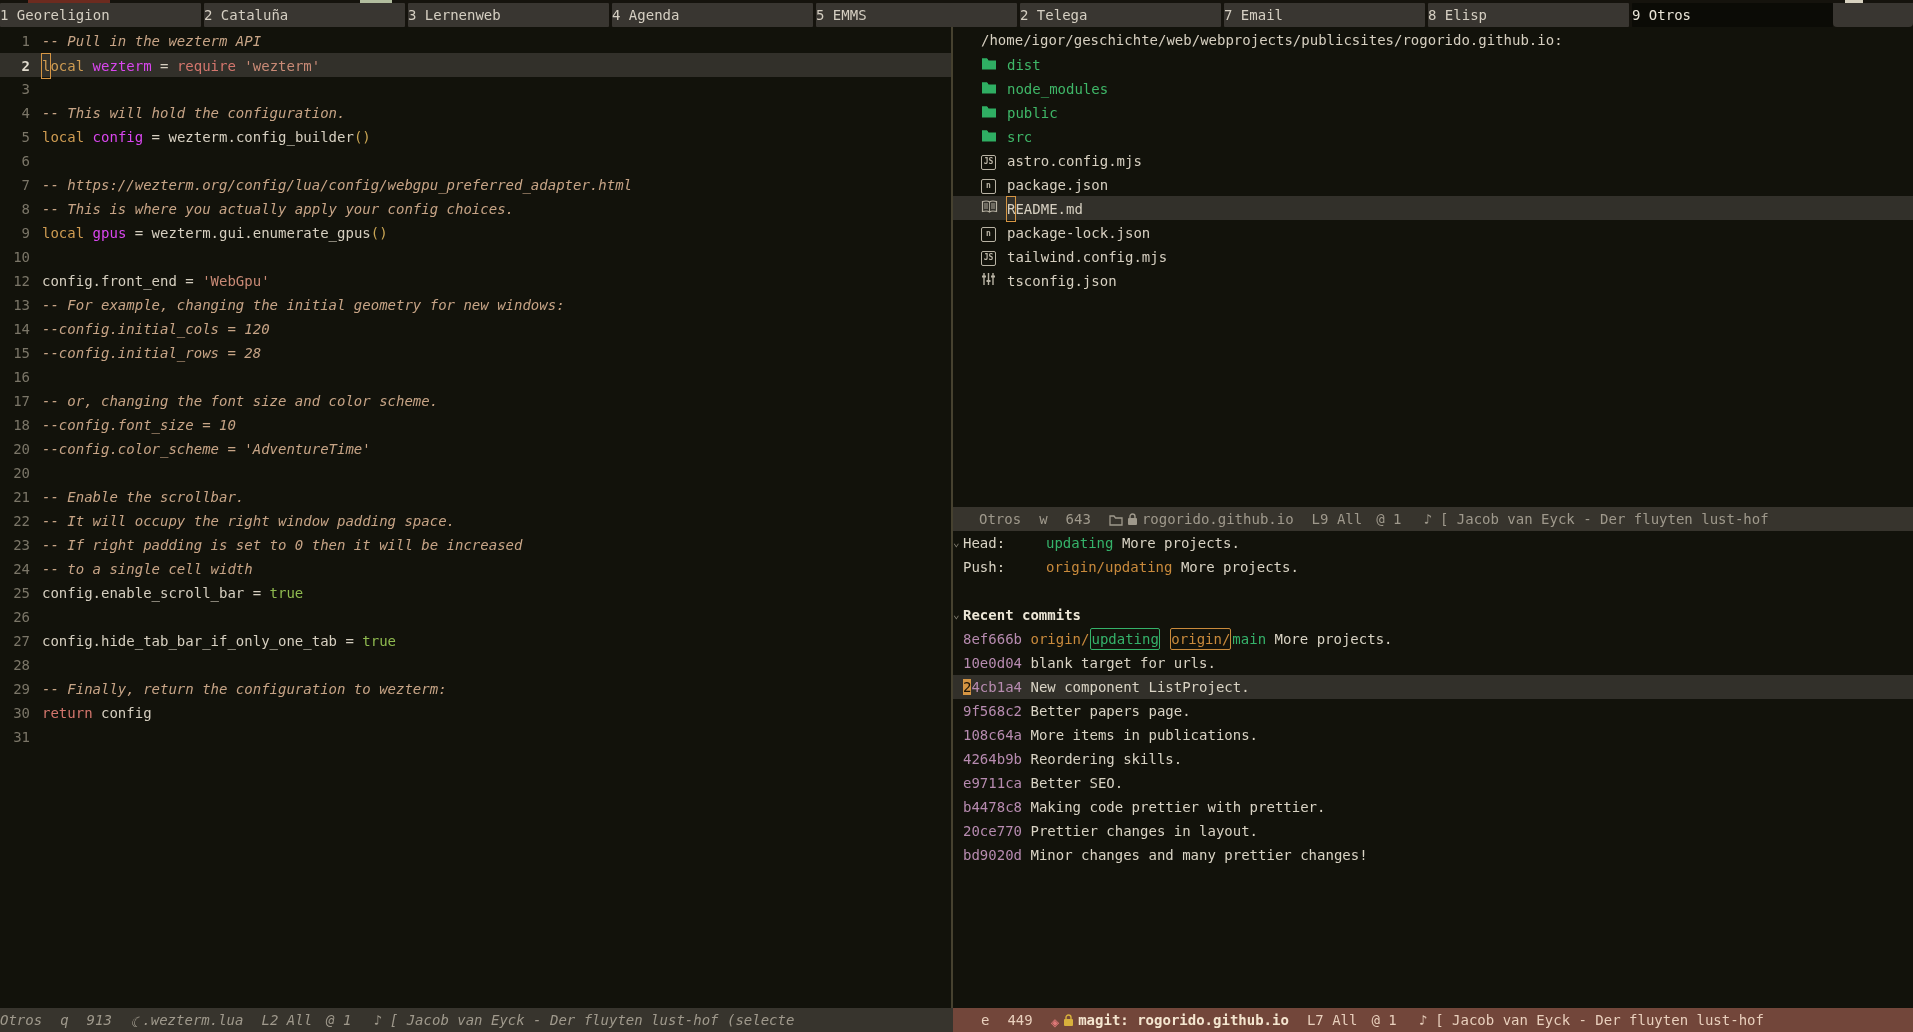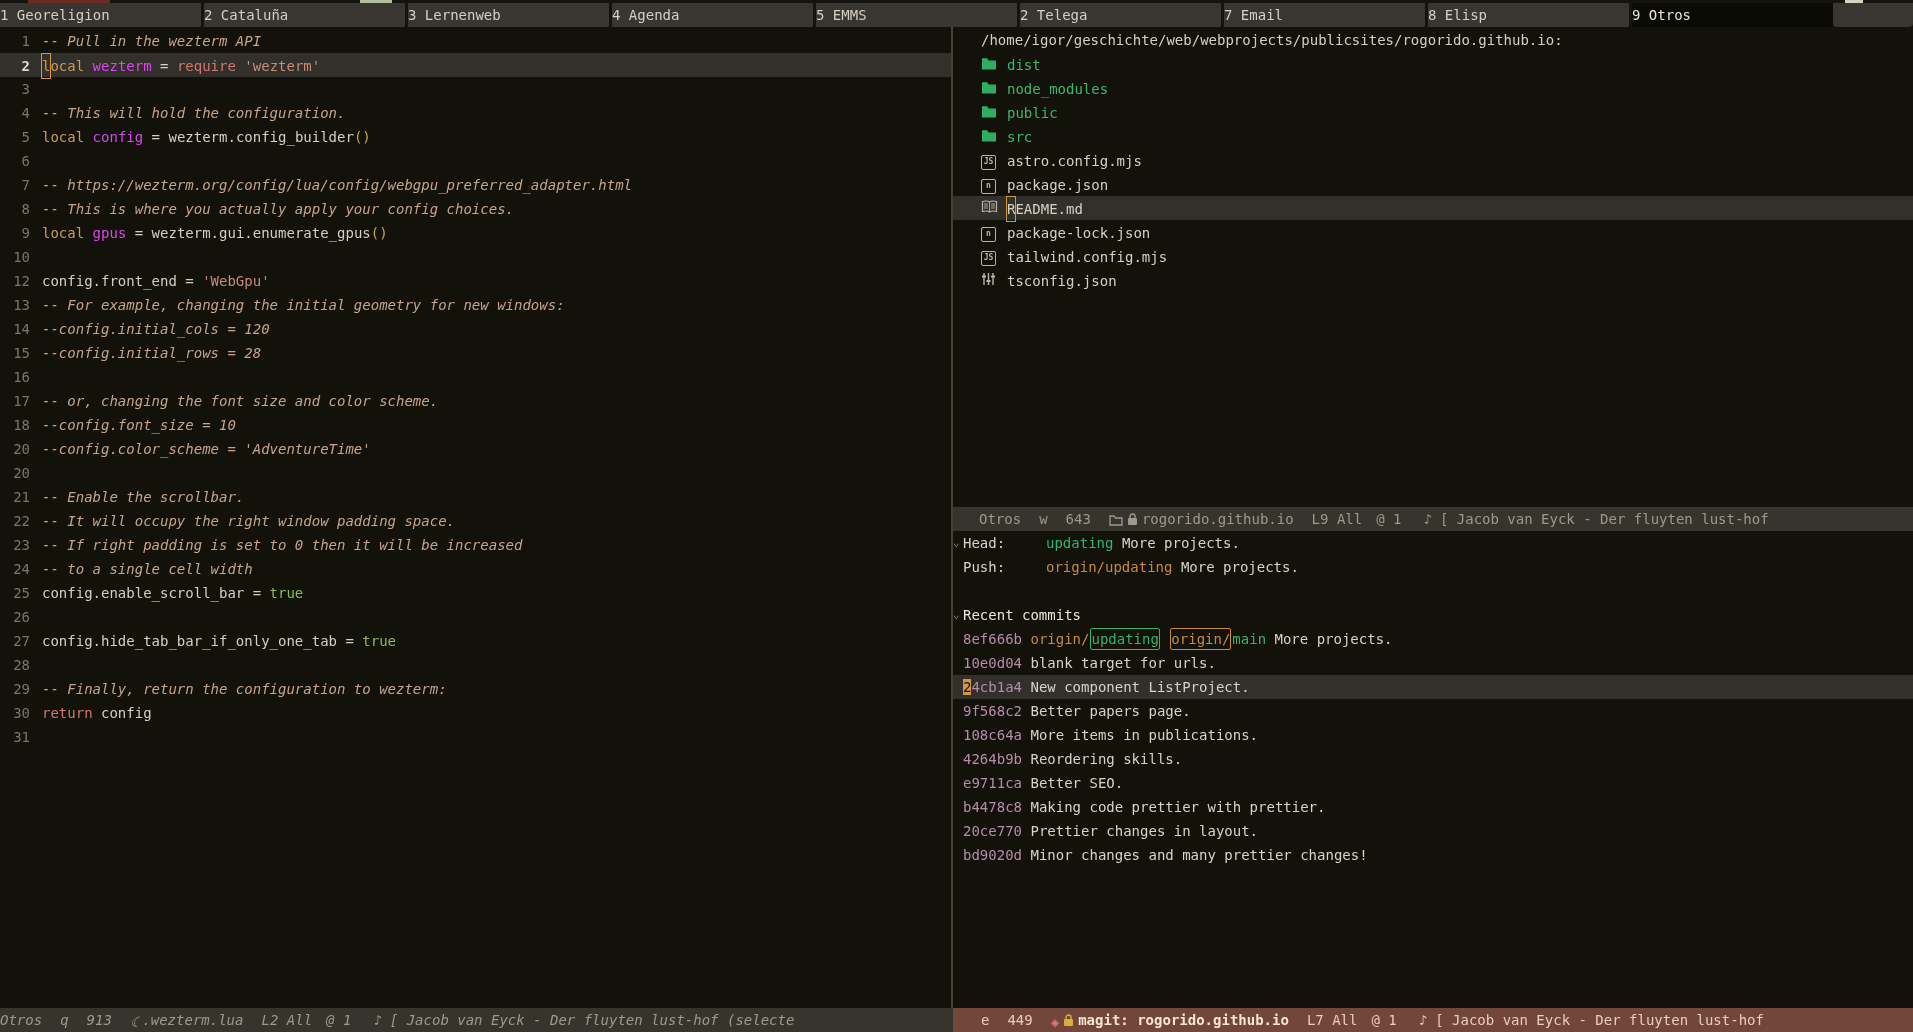--- a/index.html
+++ b/index.html
@@ -67,21 +67,21 @@
   
   .magit{position:absolute;left:0;top:504px;width:100%;}
   .mrow{position:relative;height:24px;padding-left:10px;white-space:pre;}
   .mrow.hl{background:#32302a;}
   .collapse{position:absolute;left:0;top:0;color:#8a8577;font-size:11px;}
   .mlabel{display:inline-block;width:83px;color:#d9d3c4;}
   .grn{color:#35b26a;}
   .org{color:#c98a3c;}
   .hash{color:#b78bb0;}
   .msg{color:#d9d3c4;}
-  .sechead{color:#ece6d6;font-weight:normal;}
+  .sechead{color:#ece6d6;font-weight:bold;}
   .refbox{display:inline-block;box-sizing:border-box;border:1px solid #35b26a;border-radius:2px;margin:0 1px;line-height:20px;}
   .refbox.ob{border-color:#c98a3c;}
   .blankrow{height:24px;}
 </style>
 </head>
 <body>
 
 <div class="screen">
 
   <div class="tabbar">

